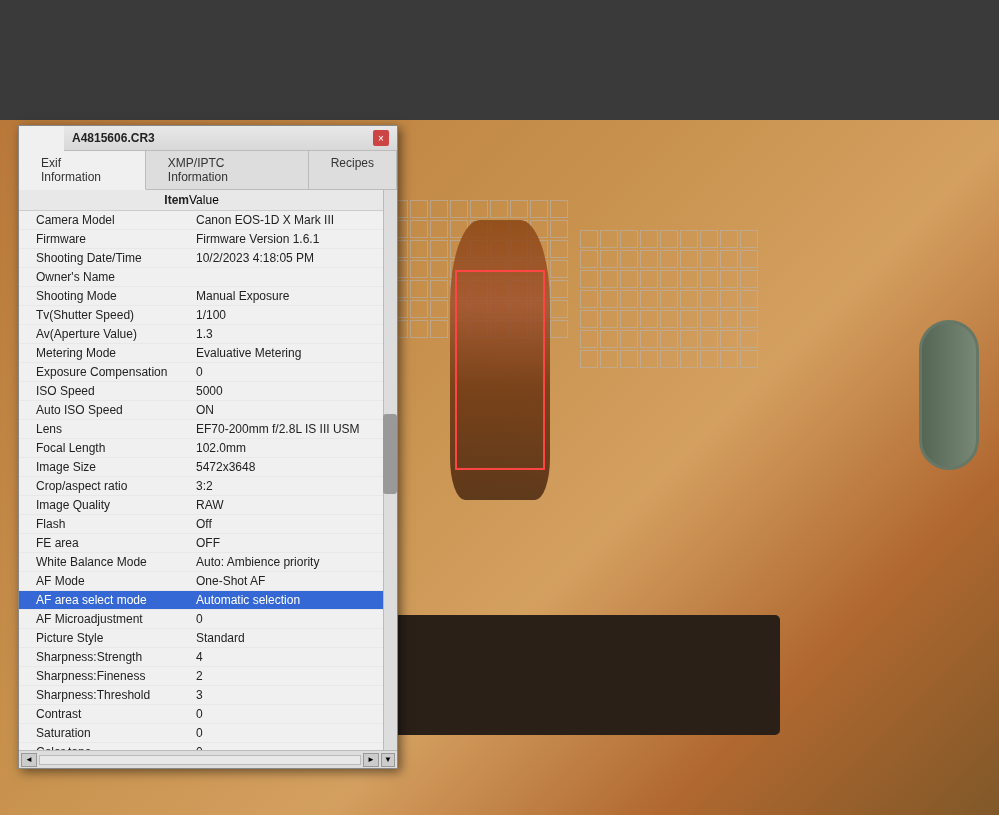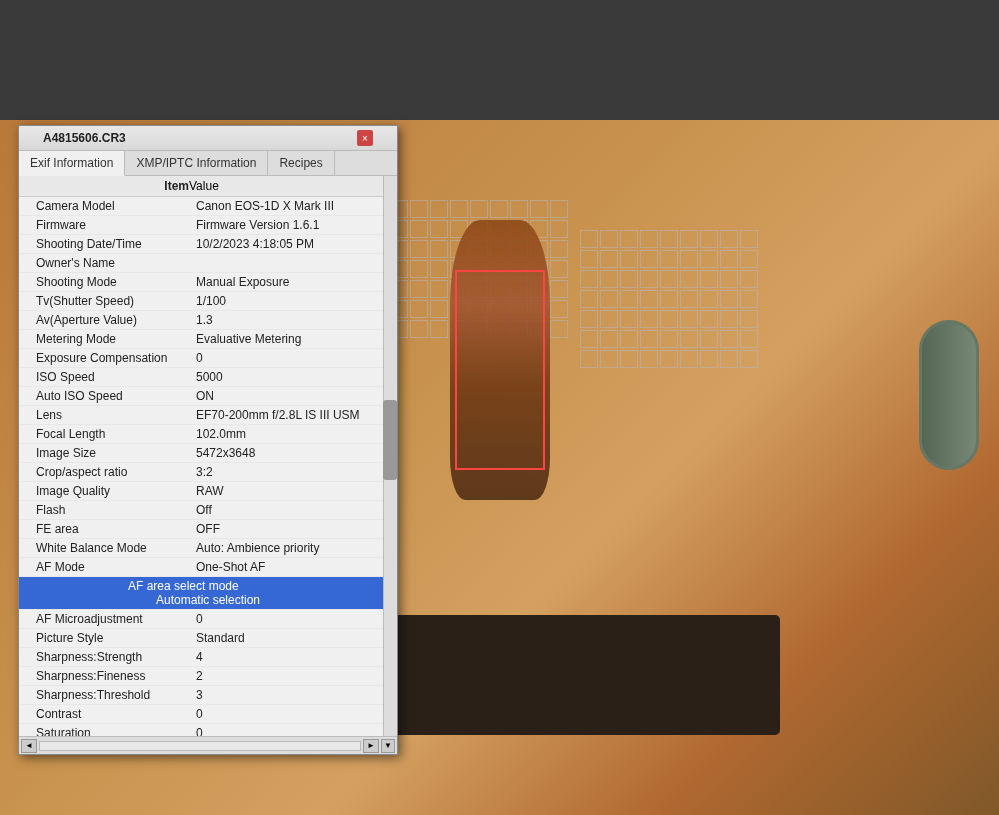--- a/index.html
+++ b/index.html
@@ -103,25 +103,26 @@
       background: #f0f0f0;
       border: 1px solid #888;
       box-shadow: 3px 3px 10px rgba(0,0,0,0.5);
       display: flex;
       flex-direction: column;
       z-index: 10;
     }
 
     .dialog-titlebar {
       background: linear-gradient(to bottom, #e8e8e8, #d8d8d8);
-      padding: 4px 24px;
+      padding: 4px 8px;
       display: flex;
       align-items: center;
       justify-content: space-between;
       border-bottom: 1px solid #bbb;
+      margin-left: 45px;
     }
 
     .dialog-title {
       font-size: 12px;
       font-weight: bold;
       color: #222;
     }
 
     .close-btn {
       width: 16px;
@@ -137,21 +138,21 @@
       border-radius: 2px;
     }
 
     .dialog-tabs {
       display: flex;
       background: #ddd;
       border-bottom: 1px solid #bbb;
     }
 
     .tab {
-      padding: 5px 11px;
+      padding: 5px 22px;
       font-size: 12px;
       cursor: pointer;
       border-right: 1px solid #bbb;
       color: #333;
       background: #ddd;
     }
 
     .tab.active {
       background: #f0f0f0;
       border-bottom: 1px solid #f0f0f0;
@@ -212,21 +213,20 @@
       display: flex;
       padding: 2px 17px;
       border-bottom: 1px solid #e8e8e8;
       align-items: center;
       min-height: 18px;
     }
 
     .data-row.selected {
       background: #3568d4;
       color: white;
-      flex-direction: column;
     }
 
     .data-row.selected .cell-item,
     .data-row.selected .cell-value {
       color: white;
     }
 
     .cell-item {
       width: 160px;
       font-size: 12px;

